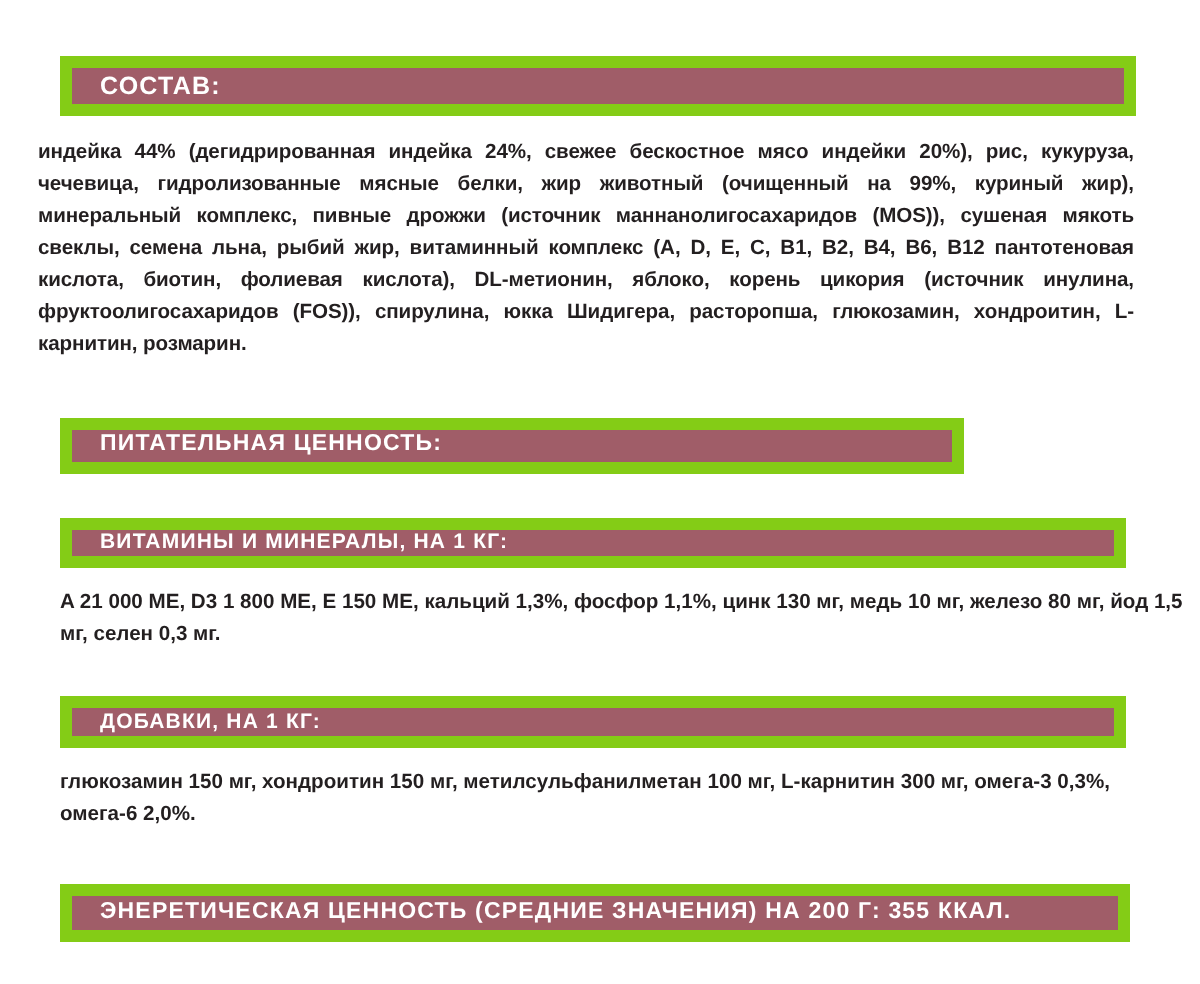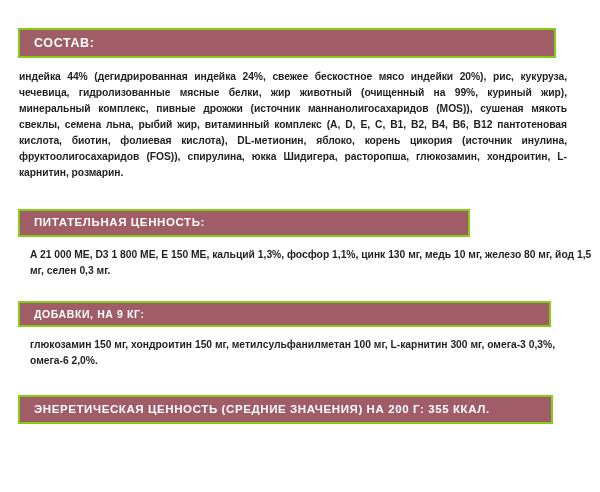--- a/index.html
+++ b/index.html
@@ -25,23 +25,23 @@
 
   
   .bar {
     background: #a05d68;
     color: #ffffff;
     font-weight: bold;
     letter-spacing: 0.6px;
     display: flex;
     align-items: center;
     box-sizing: border-box;
-    margin-left: 18px;
+    margin-left: 30px;
     padding: 0 0 0 14px;
-    border: 2px solid #84cc16;
+    border: 6px solid #84cc16;
   }
   .bar-title {
     display: block;
     line-height: 1;
     white-space: nowrap;
   }
 
   .bar-composition {
     width: 538px;
     height: 30px;
@@ -116,24 +116,27 @@
 
   <div class="bar bar-composition">
     <span class="bar-title">СОСТАВ:</span>
   </div>
   <p class="para para-ingredients">индейка 44% (дегидрированная индейка 24%, свежее бескостное мясо индейки 20%), рис, кукуруза, чечевица, гидролизованные мясные белки, жир животный (очищенный на 99%, куриный жир), минеральный комплекс, пивные дрожжи (источник маннанолигосахаридов (MOS)), сушеная мякоть свеклы, семена льна, рыбий жир, витаминный комплекс (A, D, E, C, B1, B2, B4, B6, B12 пантотеновая кислота, биотин, фолиевая кислота), DL-метионин, яблоко, корень цикория (источник инулина, фруктоолигосахаридов (FOS)), спирулина, юкка Шидигера, расторопша, глюкозамин, хондроитин, L-карнитин, розмарин.</p>
 
   <div class="bar bar-nutrition">
     <span class="bar-title">ПИТАТЕЛЬНАЯ ЦЕННОСТЬ:</span>
   </div>
 
+  <div class="bar bar-vitamins">
+    <span class="bar-title">ВИТАМИНЫ И МИНЕРАЛЫ, НА 1 КГ:</span>
+  </div>
   <p class="para para-vitamins">A 21 000 МЕ, D3 1 800 МЕ, E 150 МЕ, кальций 1,3%, фосфор 1,1%, цинк 130 мг, медь 10 мг, железо 80 мг, йод 1,5 мг, селен 0,3 мг.</p>
 
   <div class="bar bar-additives">
-    <span class="bar-title">ДОБАВКИ, НА 9 КГ:</span>
+    <span class="bar-title">ДОБАВКИ, НА 1 КГ:</span>
   </div>
   <p class="para para-additives">глюкозамин 150 мг, хондроитин 150 мг, метилсульфанилметан 100 мг, L-карнитин 300 мг, омега-3 0,3%, омега-6 2,0%.</p>
 
   <div class="bar bar-energy">
     <span class="bar-title">ЭНЕРЕТИЧЕСКАЯ ЦЕННОСТЬ (СРЕДНИЕ ЗНАЧЕНИЯ) НА 200 Г: 355 ККАЛ.</span>
   </div>
 
 </div>
 
 </body></html>

